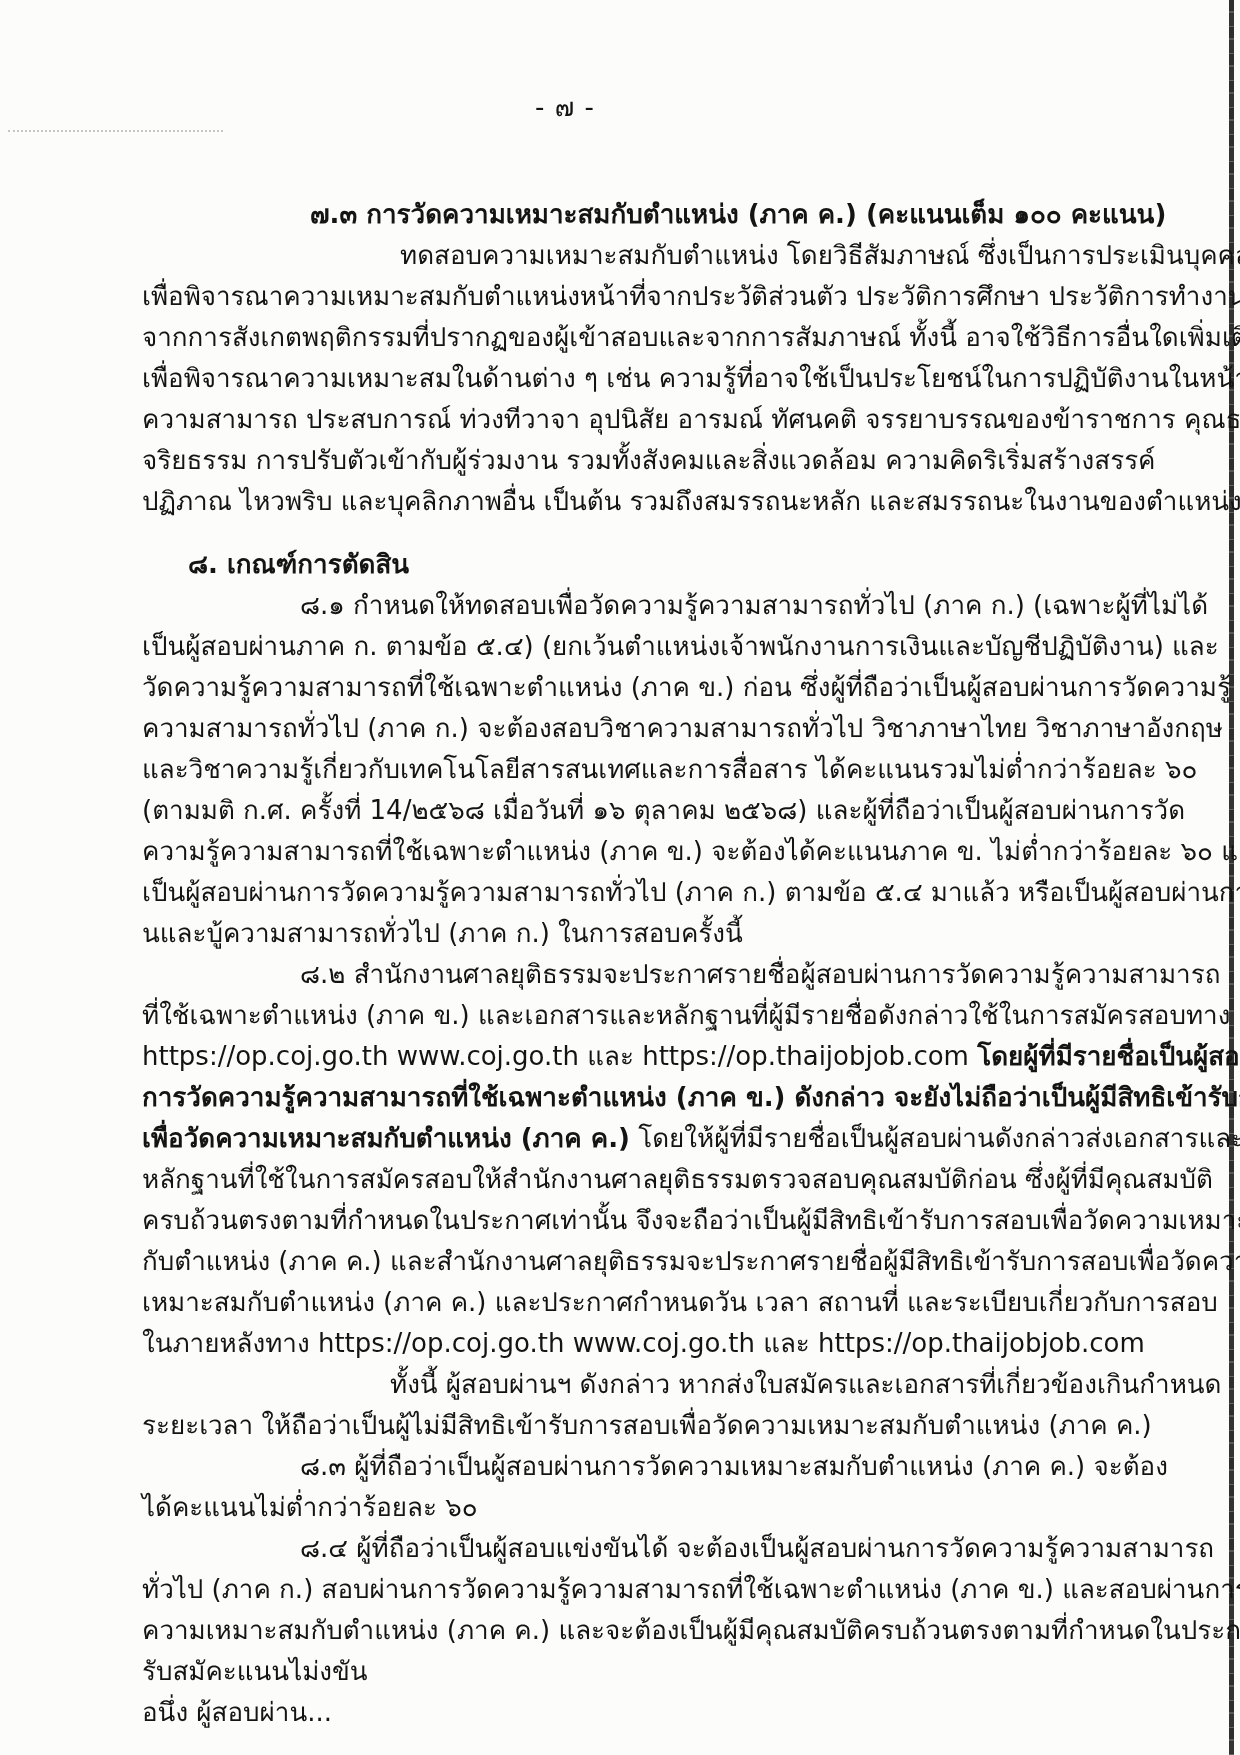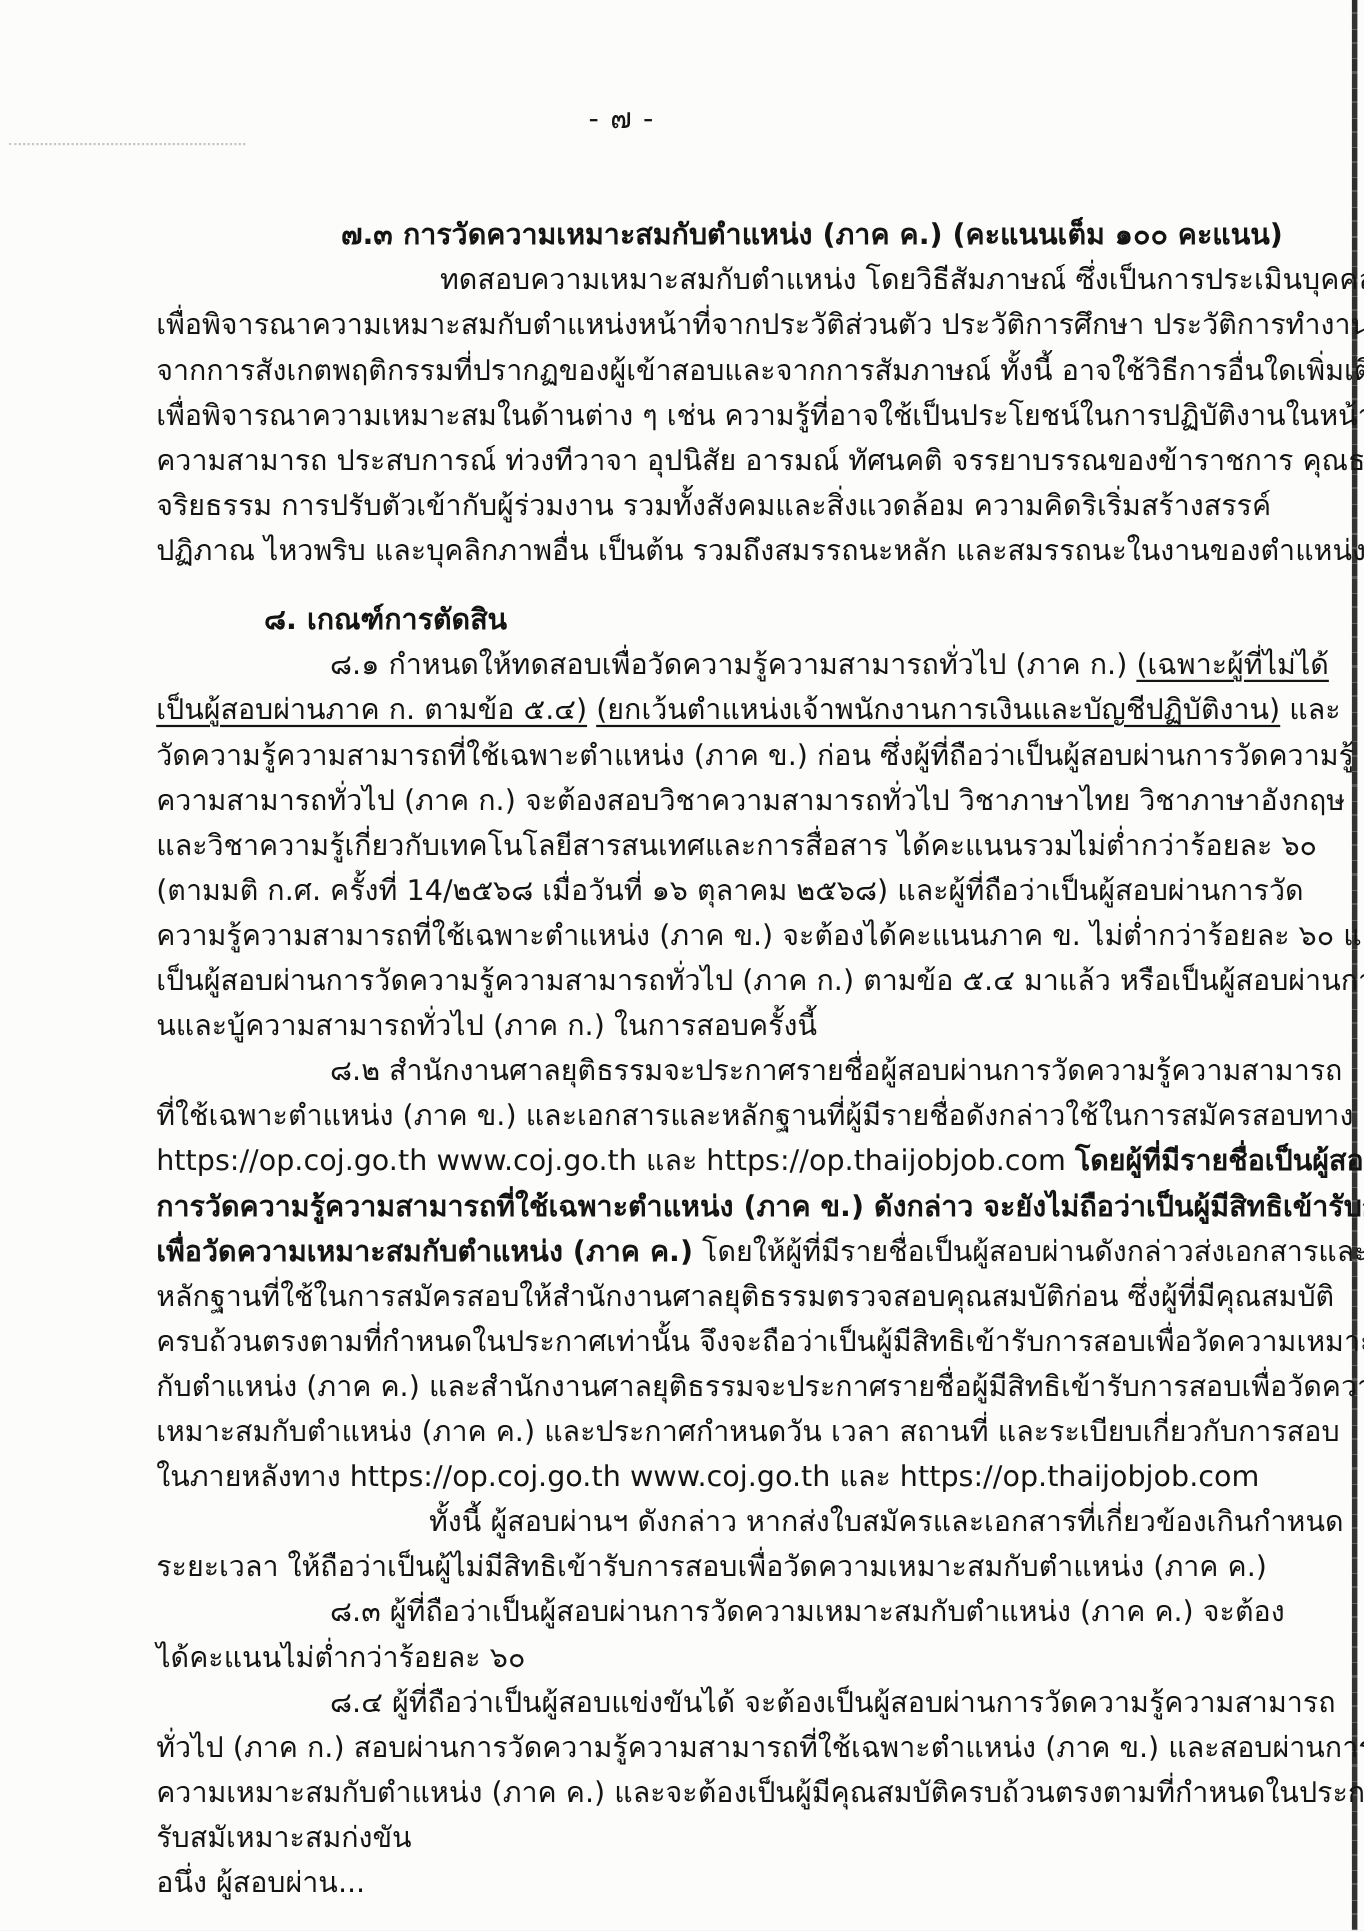--- a/index.html
+++ b/index.html
@@ -28,28 +28,28 @@
     position:absolute; top:86px; left:0; width:1130px;
     text-align:center; font-size:26px; letter-spacing:1px;
   }
   .doc-body {
     position:absolute; left:142px; top:158px; width:980px;
   }
   .line {
     font-size:26px; line-height:41px; white-space:nowrap;
   }
   .line.h-sub      { margin-left:168px; font-weight:bold;margin-top:36px; }
-  .line.h-section  { margin-left:98px;  font-weight:bold; margin-top:22px; }
+  .line.h-section  { margin-left:46px;  font-weight:bold; margin-top:22px; }
   .line.first      { margin-left:258px; }
   .line.item       { margin-left:158px; }
   .line.cont       { margin-left:0; }
   .line.cont2      { margin-left:248px; }
   .line.right      { text-align:left; white-space:normal; padding-right:28px; }
   .line .b { font-weight:bold; }
-  .line .u { text-decoration:underline; text-underline-offset:5px; text-decoration-thickness:2px; }
+  .line .u { text-underline-offset:5px; text-decoration-thickness:2px; }
 </style>
 </head>
 <body>
 
 <div class="page">
   <div class="scan-edge"></div>
   <div class="scan-dots"></div>
   <div class="pagenum">- ๗ -</div>
   <main class="doc-body" id="doc-body">
       <div class="line h-sub"><span class="b">๗.๓ การวัดความเหมาะสมกับตำแหน่ง (ภาค ค.) (คะแนนเต็ม ๑๐๐ คะแนน)</span></div>
@@ -80,16 +80,16 @@
       <div class="line cont"><span>กับตำแหน่ง (ภาค ค.) และสำนักงานศาลยุติธรรมจะประกาศรายชื่อผู้มีสิทธิเข้ารับการสอบเพื่อวัดความ</span></div>
       <div class="line cont"><span>เหมาะสมกับตำแหน่ง (ภาค ค.) และประกาศกำหนดวัน เวลา สถานที่ และระเบียบเกี่ยวกับการสอบ</span></div>
       <div class="line cont"><span>ในภายหลังทาง  https://op.coj.go.th  www.coj.go.th  และ https://op.thaijobjob.com</span></div>
       <div class="line cont2"><span>ทั้งนี้ ผู้สอบผ่านฯ ดังกล่าว หากส่งใบสมัครและเอกสารที่เกี่ยวข้องเกินกำหนด</span></div>
       <div class="line cont"><span>ระยะเวลา ให้ถือว่าเป็นผู้ไม่มีสิทธิเข้ารับการสอบเพื่อวัดความเหมาะสมกับตำแหน่ง (ภาค ค.)</span></div>
       <div class="line item"><span>๘.๓ ผู้ที่ถือว่าเป็นผู้สอบผ่านการวัดความเหมาะสมกับตำแหน่ง (ภาค ค.) จะต้อง</span></div>
       <div class="line cont"><span>ได้คะแนนไม่ต่ำกว่าร้อยละ ๖๐</span></div>
       <div class="line item"><span>๘.๔ ผู้ที่ถือว่าเป็นผู้สอบแข่งขันได้ จะต้องเป็นผู้สอบผ่านการวัดความรู้ความสามารถ</span></div>
       <div class="line cont"><span>ทั่วไป (ภาค ก.) สอบผ่านการวัดความรู้ความสามารถที่ใช้เฉพาะตำแหน่ง (ภาค ข.) และสอบผ่านการวัด</span></div>
       <div class="line cont"><span>ความเหมาะสมกับตำแหน่ง (ภาค ค.) และจะต้องเป็นผู้มีคุณสมบัติครบถ้วนตรงตามที่กำหนดในประกาศ</span></div>
-      <div class="line cont"><span>รับสมัเหมาะสมก่งขัน</span></div>
+      <div class="line cont"><span>รับสมัคะแนนไม่งขัน</span></div>
       <div class="line right"><span>อนึ่ง ผู้สอบผ่าน...</span></div>
     </main>
 </div>
 
 </body></html>

